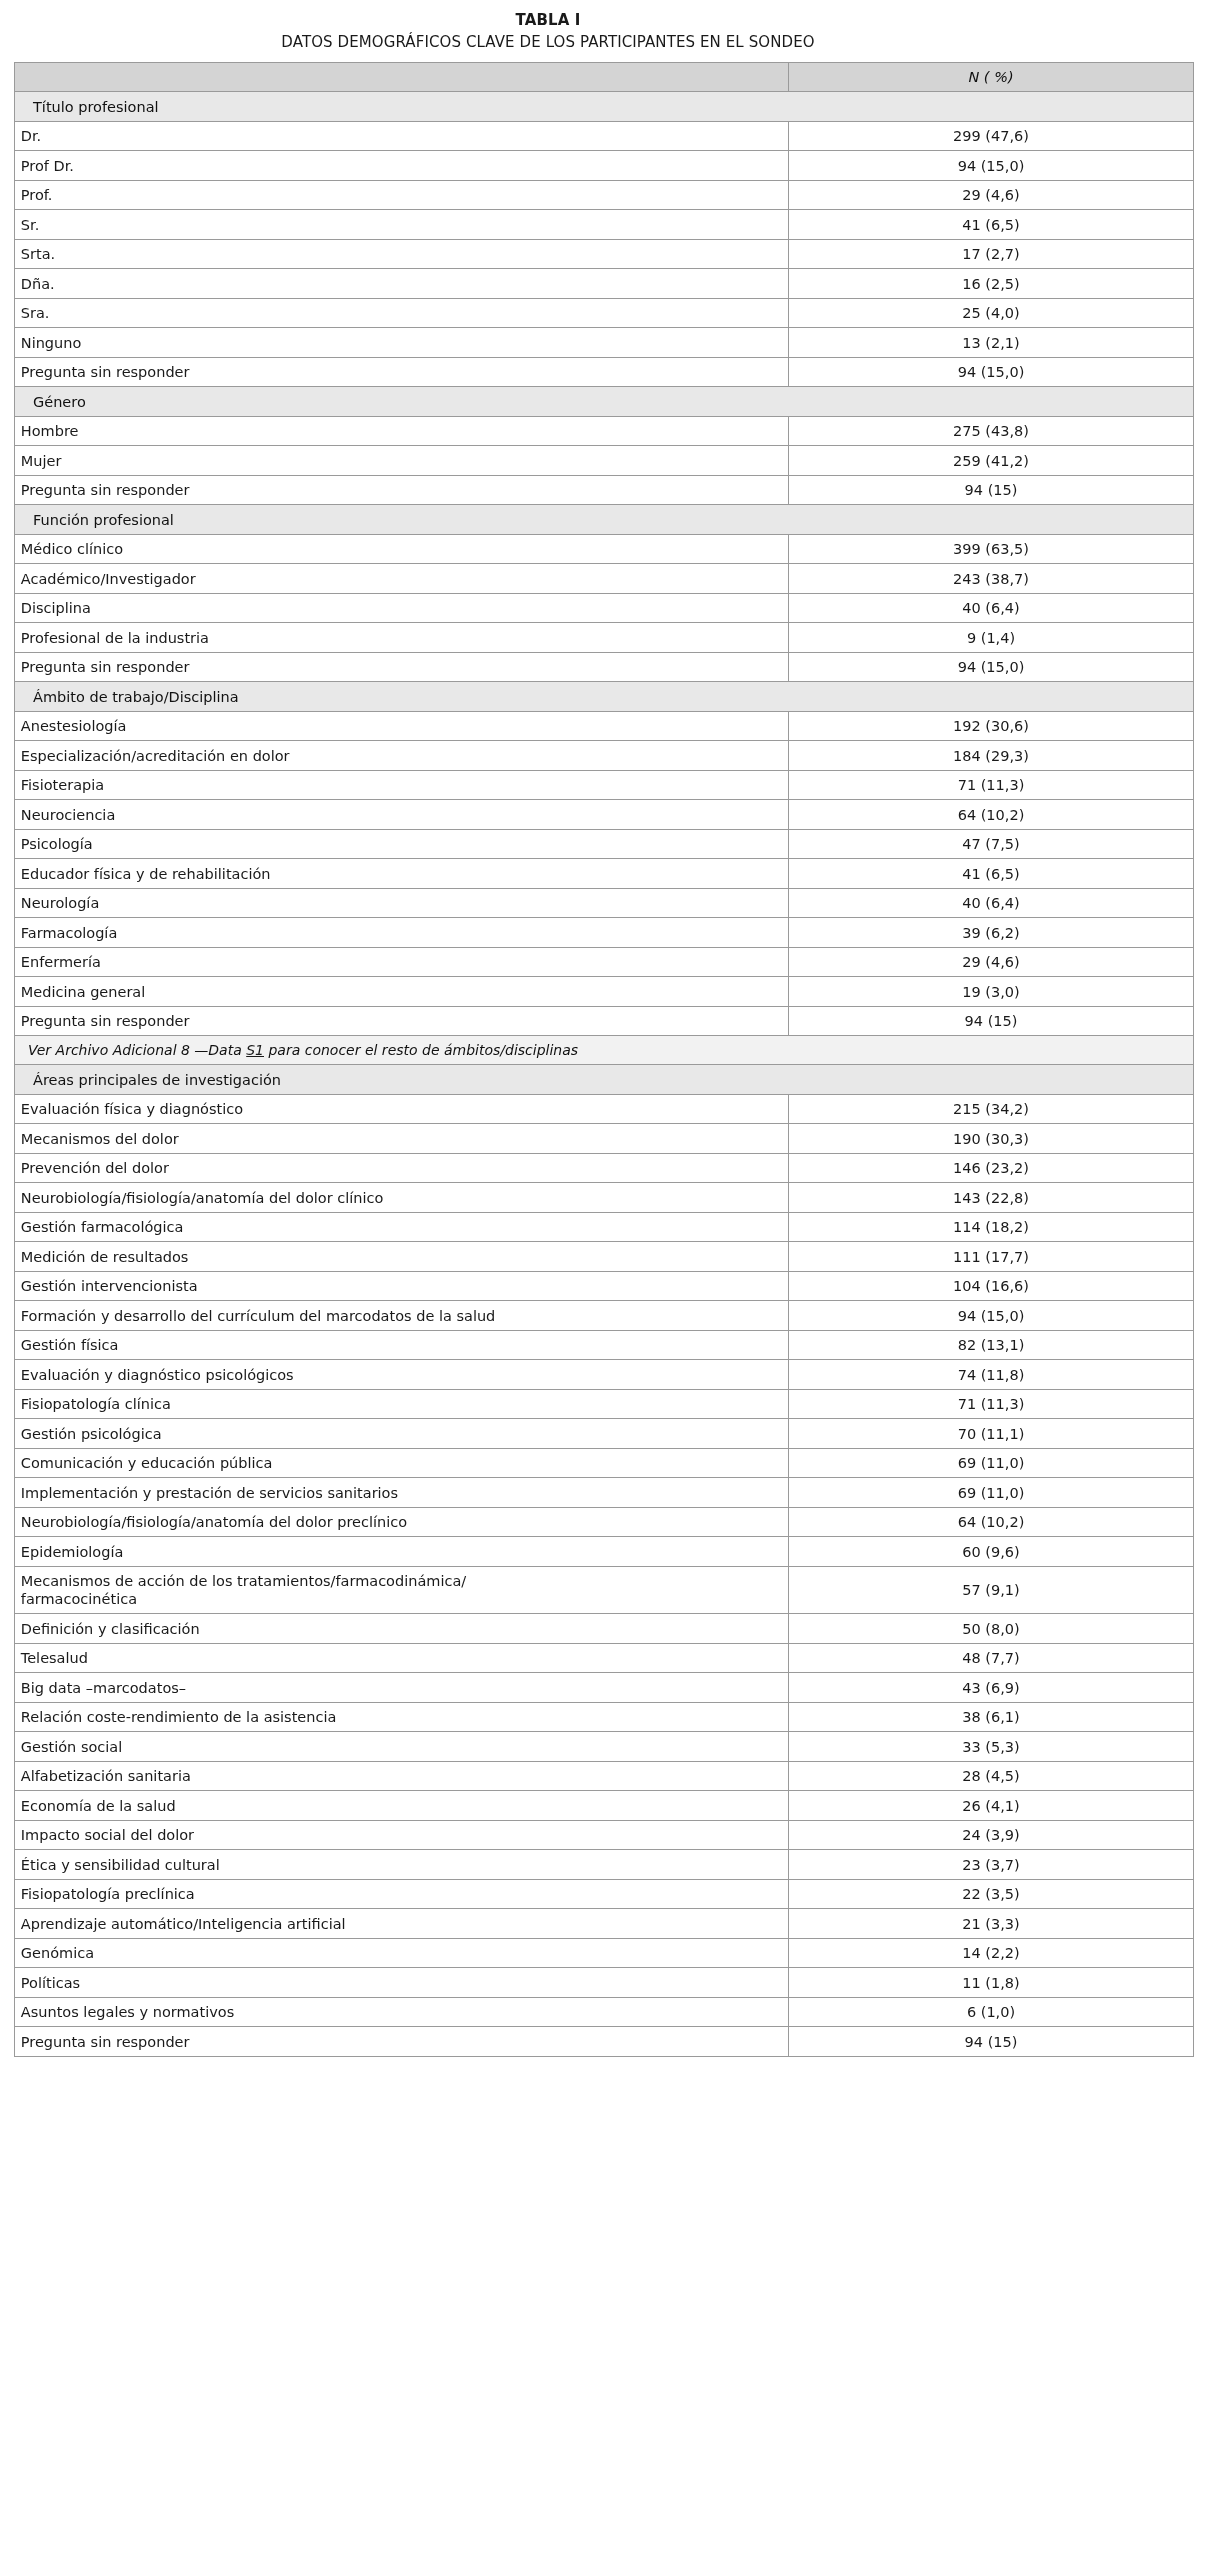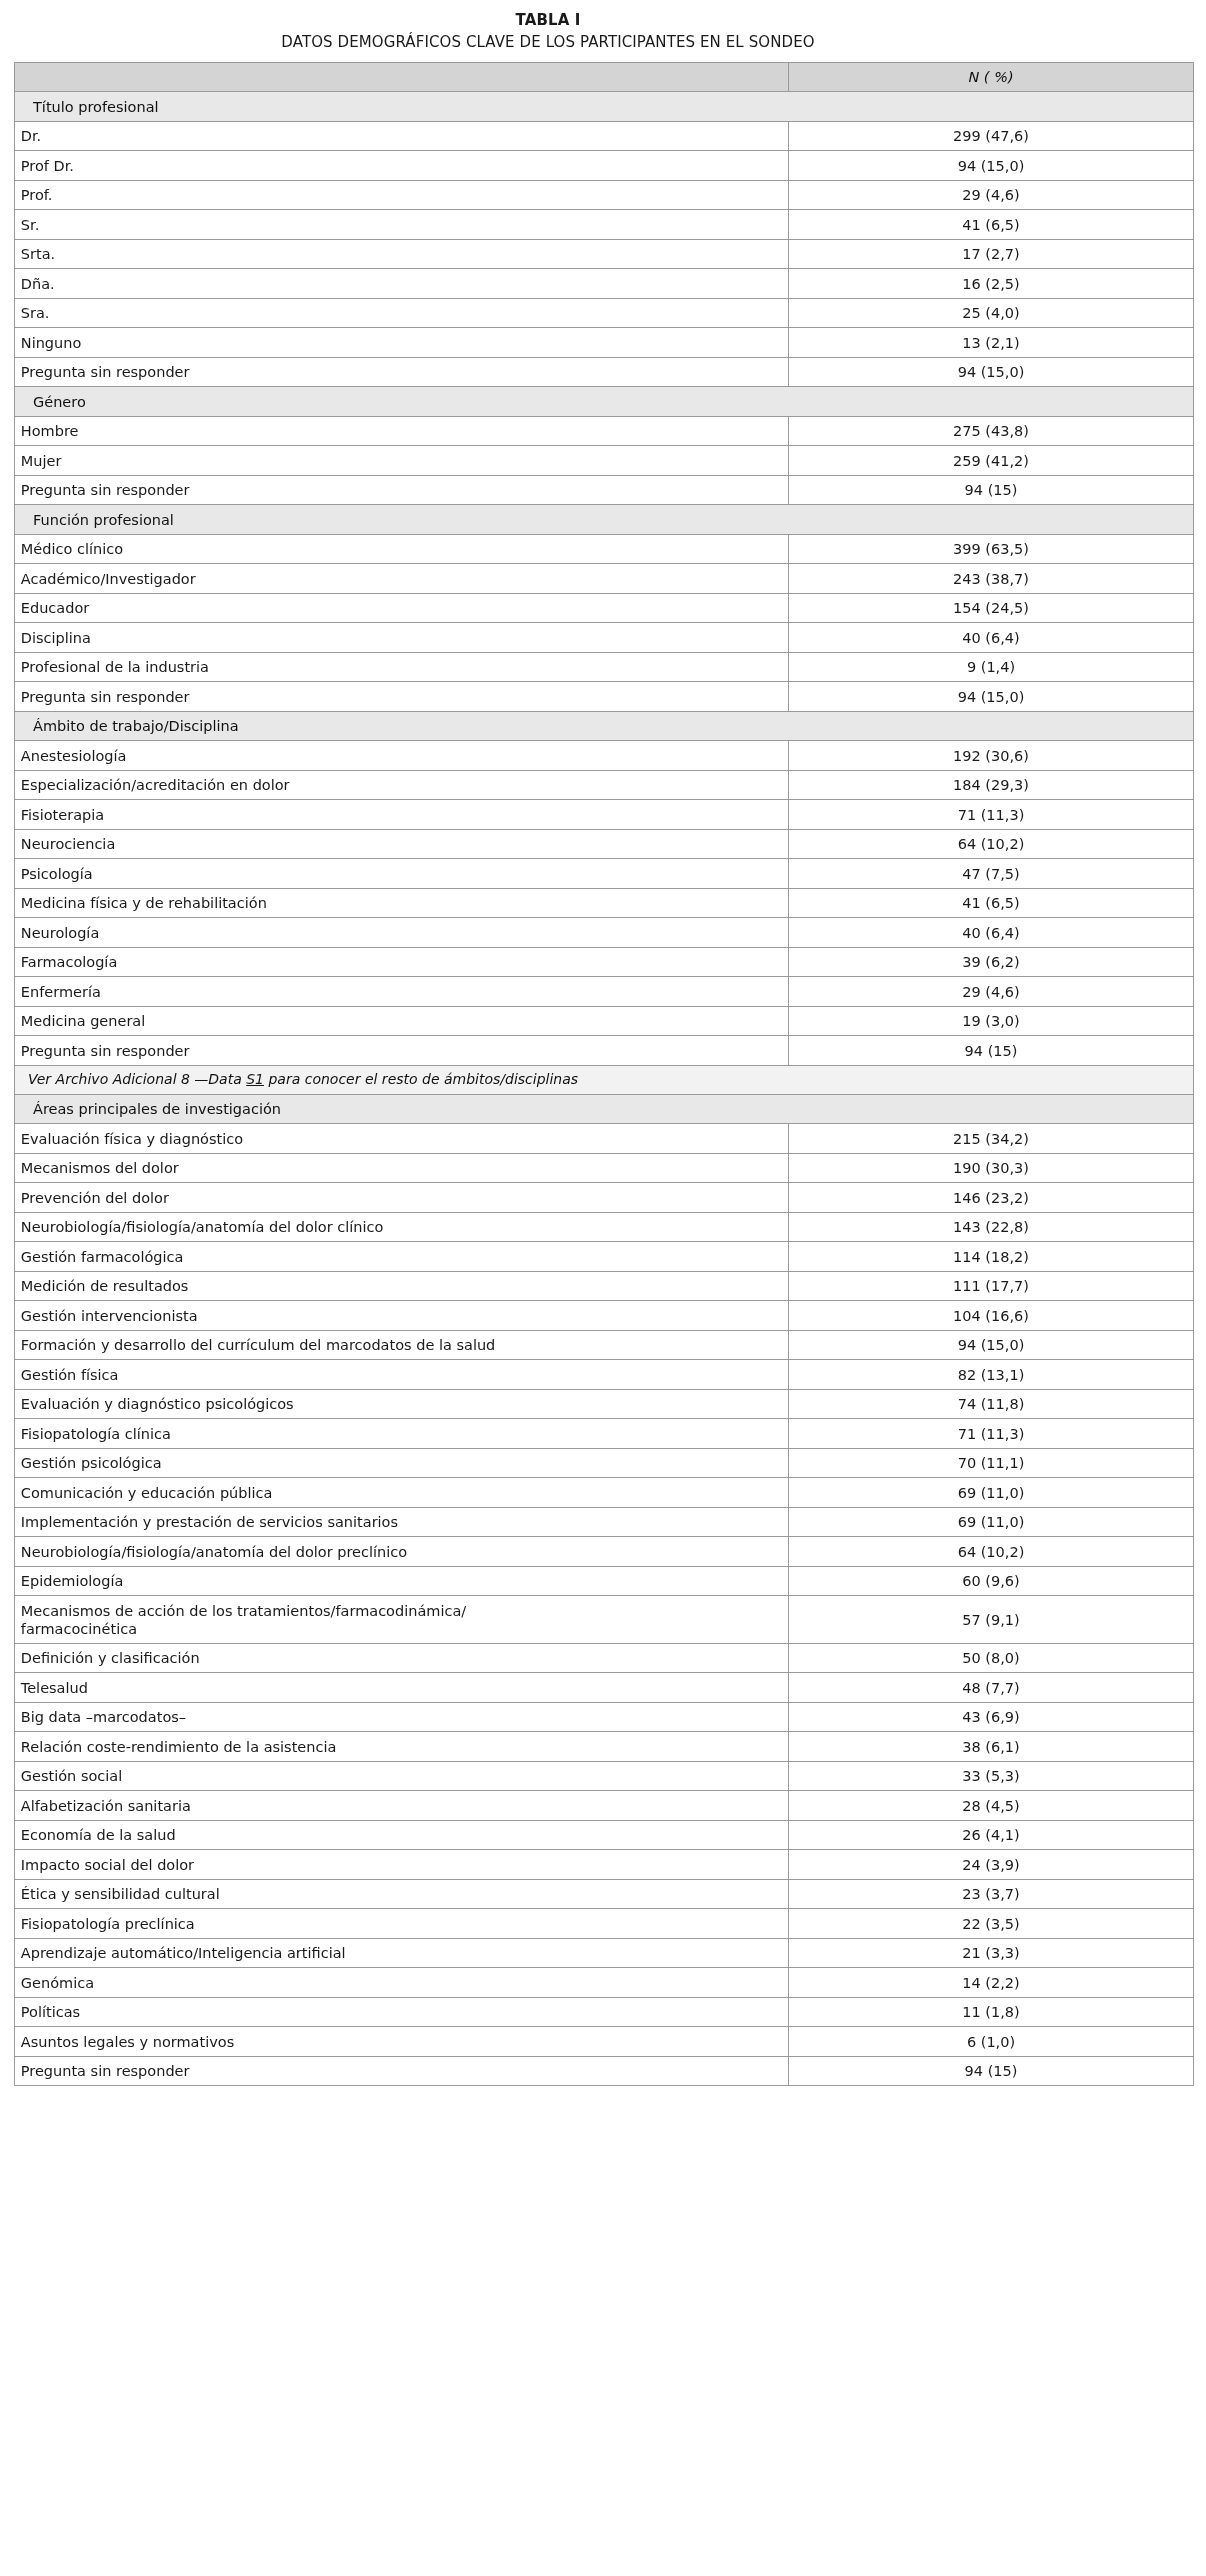--- a/index.html
+++ b/index.html
@@ -172,24 +172,20 @@
         </tr>
         <tr>
           <td class="label nowrapcell">Médico clínico</td>
           <td class="value">399 (63,5)</td>
         </tr>
         <tr>
           <td class="label nowrapcell">Académico/Investigador</td>
           <td class="value">243 (38,7)</td>
         </tr>
         <tr>
-          <td class="label nowrapcell">Educador</td>
-          <td class="value">154 (24,5)</td>
-        </tr>
-        <tr>
           <td class="label nowrapcell">Disciplina</td>
           <td class="value">40 (6,4)</td>
         </tr>
         <tr>
           <td class="label nowrapcell">Profesional de la industria</td>
           <td class="value">9 (1,4)</td>
         </tr>
         <tr>
           <td class="label nowrapcell">Pregunta sin responder</td>
           <td class="value">94 (15,0)</td>
@@ -211,21 +207,21 @@
         </tr>
         <tr>
           <td class="label nowrapcell">Neurociencia</td>
           <td class="value">64 (10,2)</td>
         </tr>
         <tr>
           <td class="label nowrapcell">Psicología</td>
           <td class="value">47 (7,5)</td>
         </tr>
         <tr>
-          <td class="label nowrapcell">Medicina física y de rehabilitación</td>
+          <td class="label nowrapcell">Educador física y de rehabilitación</td>
           <td class="value">41 (6,5)</td>
         </tr>
         <tr>
           <td class="label nowrapcell">Neurología</td>
           <td class="value">40 (6,4)</td>
         </tr>
         <tr>
           <td class="label nowrapcell">Farmacología</td>
           <td class="value">39 (6,2)</td>
         </tr>

